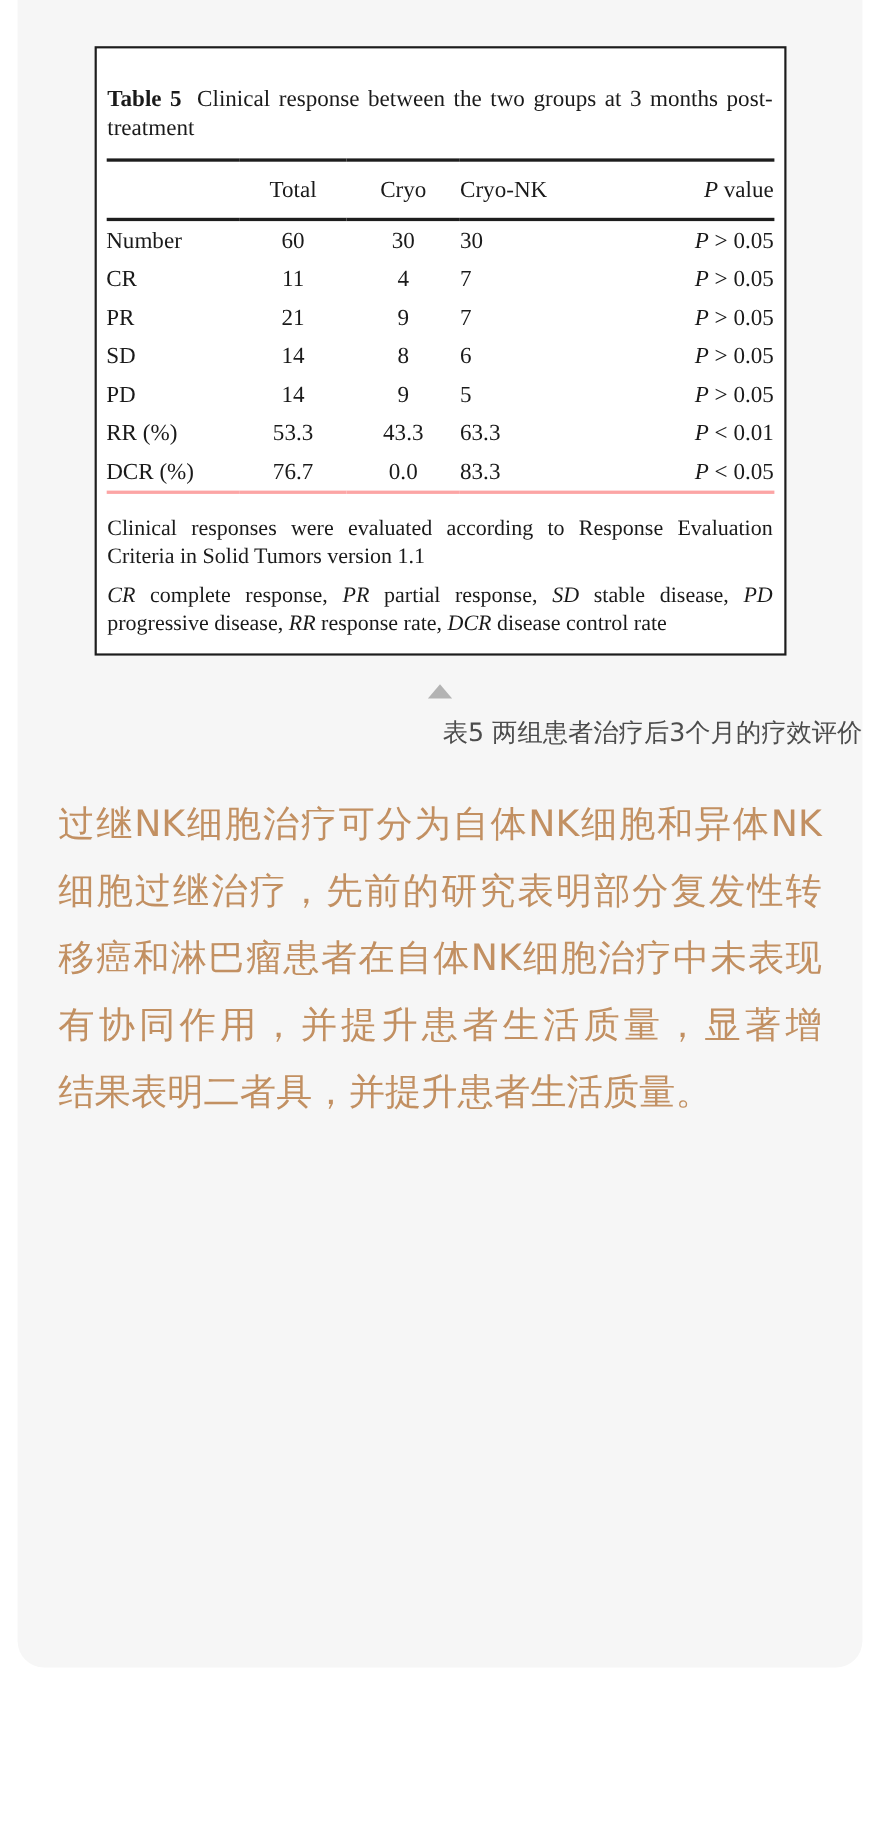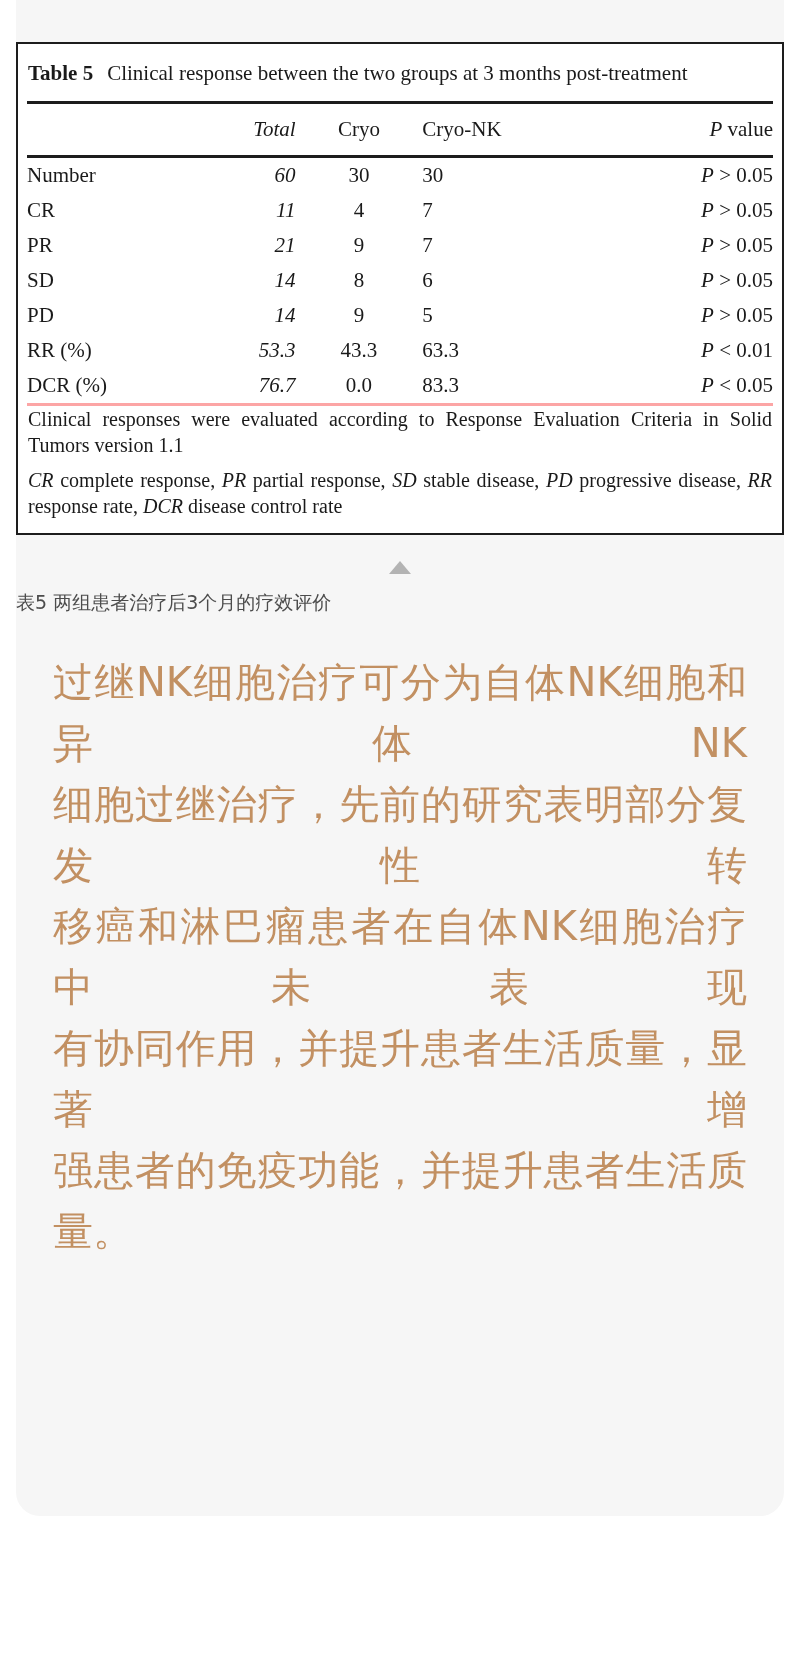--- a/index.html
+++ b/index.html
@@ -16,26 +16,26 @@
     top: 0;
     width: 768px;
     height: 1516px;
     background: #f6f6f6;
     border-radius: 0 0 24px 24px;
     overflow: hidden;
   }
   
   .table-figure {
     margin: 42px auto 0 auto;
-    width: 768px;
+    width: 629px;
     background: #ffffff;
     border: 2px solid #1d1d1d;
     font-family: "Liberation Serif", serif;
     color: #1a1a1a;
-    padding: 16px 9px 14px 9px;
+    padding: 32px 9px 14px 9px;
   }
   .fig-caption {
     font-size: 21px;
     line-height: 27px;
     text-align: justify;
     padding: 0 1px;
   }
   .fig-caption .fig-label { font-weight: bold; margin-right: 14px; }
   table.data {
     width: 100%;
@@ -44,67 +44,67 @@
     margin-top: 14px;
   }
   table.data thead tr {
     border-top: 3px solid #1d1d1d;
     border-bottom: 3px solid #1d1d1d;
   }
   table.data tbody { border-bottom: 3px solid #fca5a5; }
   table.data th { font-weight: normal; padding: 13px 0; }
   table.data td { padding: 5px 0; height: 33px; }
   table.data th:nth-child(1), table.data td:nth-child(1) { width: 20%; text-align: left; }
-  table.data th:nth-child(2), table.data td:nth-child(2) { width: 16%; text-align: right; font-style: italic; }
+  table.data th:nth-child(2), table.data td:nth-child(2) { width: 16%; text-align: center; }
   table.data th:nth-child(3), table.data td:nth-child(3) { width: 17%; text-align: center; }
   table.data th:nth-child(4), table.data td:nth-child(4) { width: 20%; text-align: left; }
   table.data th:nth-child(5), table.data td:nth-child(5) { width: 27%; text-align: right; }
-  .footnotes { margin-top: 0; padding: 0 1px; }
+  .footnotes { margin-top: 18px; padding: 0 1px; }
   .footnote {
     font-size: 20px;
     line-height: 26px;
     text-align: justify;
   }
   .footnote + .footnote { margin-top: 9px; }
   i.ab { font-style: italic; }
   
   .arrow-wrap { margin-top: 26px; display: flex; justify-content: center; }
   .triangle-up {
     width: 0; height: 0;
     border-left: 11px solid transparent;
     border-right: 11px solid transparent;
     border-bottom: 13px solid #b3b3b3;
     cursor: pointer;
   }
   
   .cn-caption {
     margin-top: 16px;
-    text-align: left;
-    font-size: 19px;
+    text-align: right;
+    font-size: 23px;
     color: #4c4c4c;
     font-family: "DejaVu Sans", sans-serif;
   }
   
   .conclusion-title {
     margin-top: 150px;
     text-align: center;
     font-family: "Liberation Serif", serif;
     font-weight: 700;
     font-size: 47px;
     letter-spacing: 10px;
     background: linear-gradient(155deg, #d4ac73 20%, #b7824b 80%);
     -webkit-background-clip: text;
     background-clip: text;
     color: transparent;
   }
   .conclusion-body {
     margin: 36px auto 0 auto;
     width: 694px;
     font-family: "DejaVu Sans", sans-serif;
-    font-size: 40px;
+    font-size: 33px;
     line-height: 61px;
     color: #c29062;
   }
   .conclusion-line { text-align: justify; text-align-last: justify; }
   .conclusion-line:last-child { text-align-last: left; }
 </style>
 </head>
 <body>
 
 <div class="card">
@@ -186,16 +186,16 @@
   </div>
 
   <div class="cn-caption">表5 两组患者治疗后3个月的疗效评价</div>
 
 
   <div class="conclusion-body" id="conclusion-body">
       <div class="conclusion-line">过继NK细胞治疗可分为自体NK细胞和异体NK</div>
       <div class="conclusion-line">细胞过继治疗，先前的研究表明部分复发性转</div>
       <div class="conclusion-line">移癌和淋巴瘤患者在自体NK细胞治疗中未表现</div>
       <div class="conclusion-line">有协同作用，并提升患者生活质量，显著增</div>
-      <div class="conclusion-line">强患者的免疫功能，并提升患者生活质量。</div>
+      <div class="conclusion-line">结果表明二者具，并提升患者生活质量。</div>
     </div>
 
 </div>
 
 </body></html>

